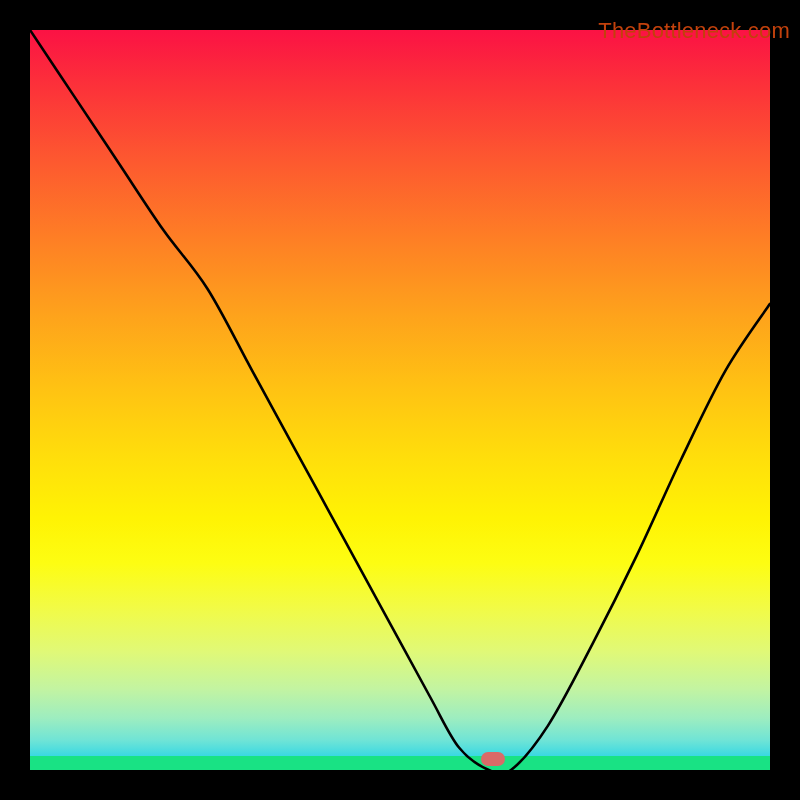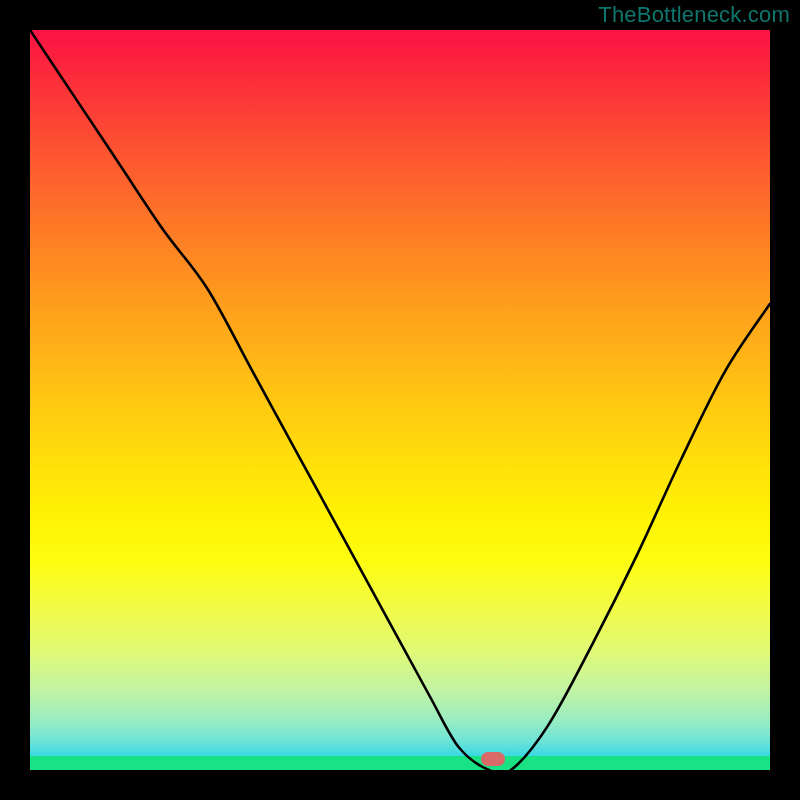--- a/index.html
+++ b/index.html
@@ -12,23 +12,23 @@
     font-family: Arial, Helvetica, sans-serif;
   }
   .frame {
     position: relative;
     width: 800px;
     height: 800px;
     background: #000;
   }
   .watermark {
     position: absolute;
-    top: 2px;
+    top: 18px;
     right: 10px;
-    color: #0f766e;
+    color: #c2410c;
     font-size: 22px;
     font-weight: 500;
     letter-spacing: 0.2px;
     z-index: 10;
   }
   .plot-area {
     position: absolute;
     left: 30px;
     top: 30px;
     width: 740px;

